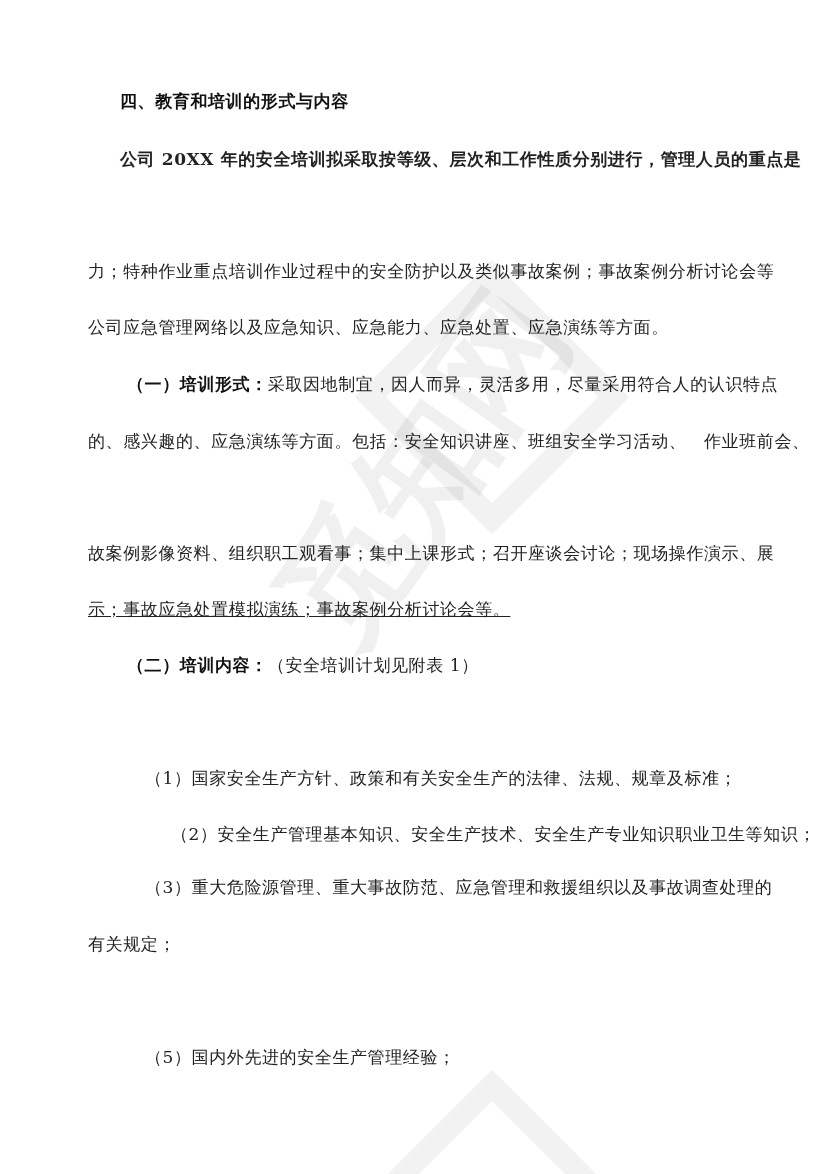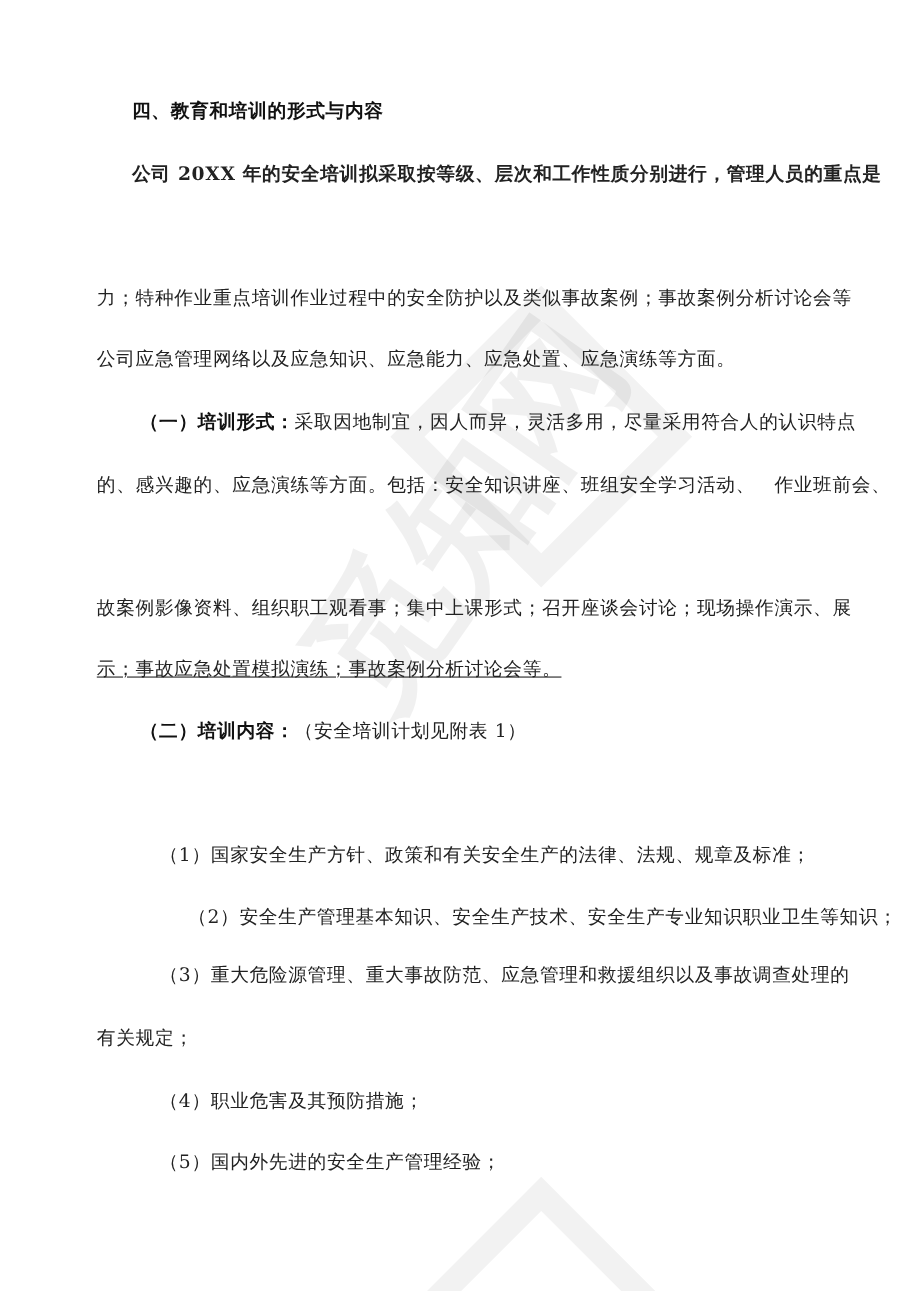--- a/index.html
+++ b/index.html
@@ -50,15 +50,14 @@
 
   <div class="line" style="left:127px; top:654px;">
     <span class="bold">（二）培训内容：</span><span>（安全培训计划见附表 1）</span>
   </div>
 
 
   <div class="line" style="left:145px; top:767px;">（1）国家安全生产方针、政策和有关安全生产的法律、法规、规章及标准；</div>
   <div class="line" style="left:131px; top:823px;margin-left:40px;">（2）安全生产管理基本知识、安全生产技术、安全生产专业知识职业卫生等知识；</div>
   <div class="line just" style="left:145px; width:609px; top:876px;">（3）重大危险源管理、重大事故防范、应急管理和救援组织以及事故调查处理的</div>
   <div class="line" style="left:88px; top:933px;">有关规定；</div>
-  <div class="line" style="left:145px; top:990px;">（4）职业危害及其预防措施；</div>
   <div class="line" style="left:145px; top:1046px;">（5）国内外先进的安全生产管理经验；</div>
 </div>
 
 </body></html>

